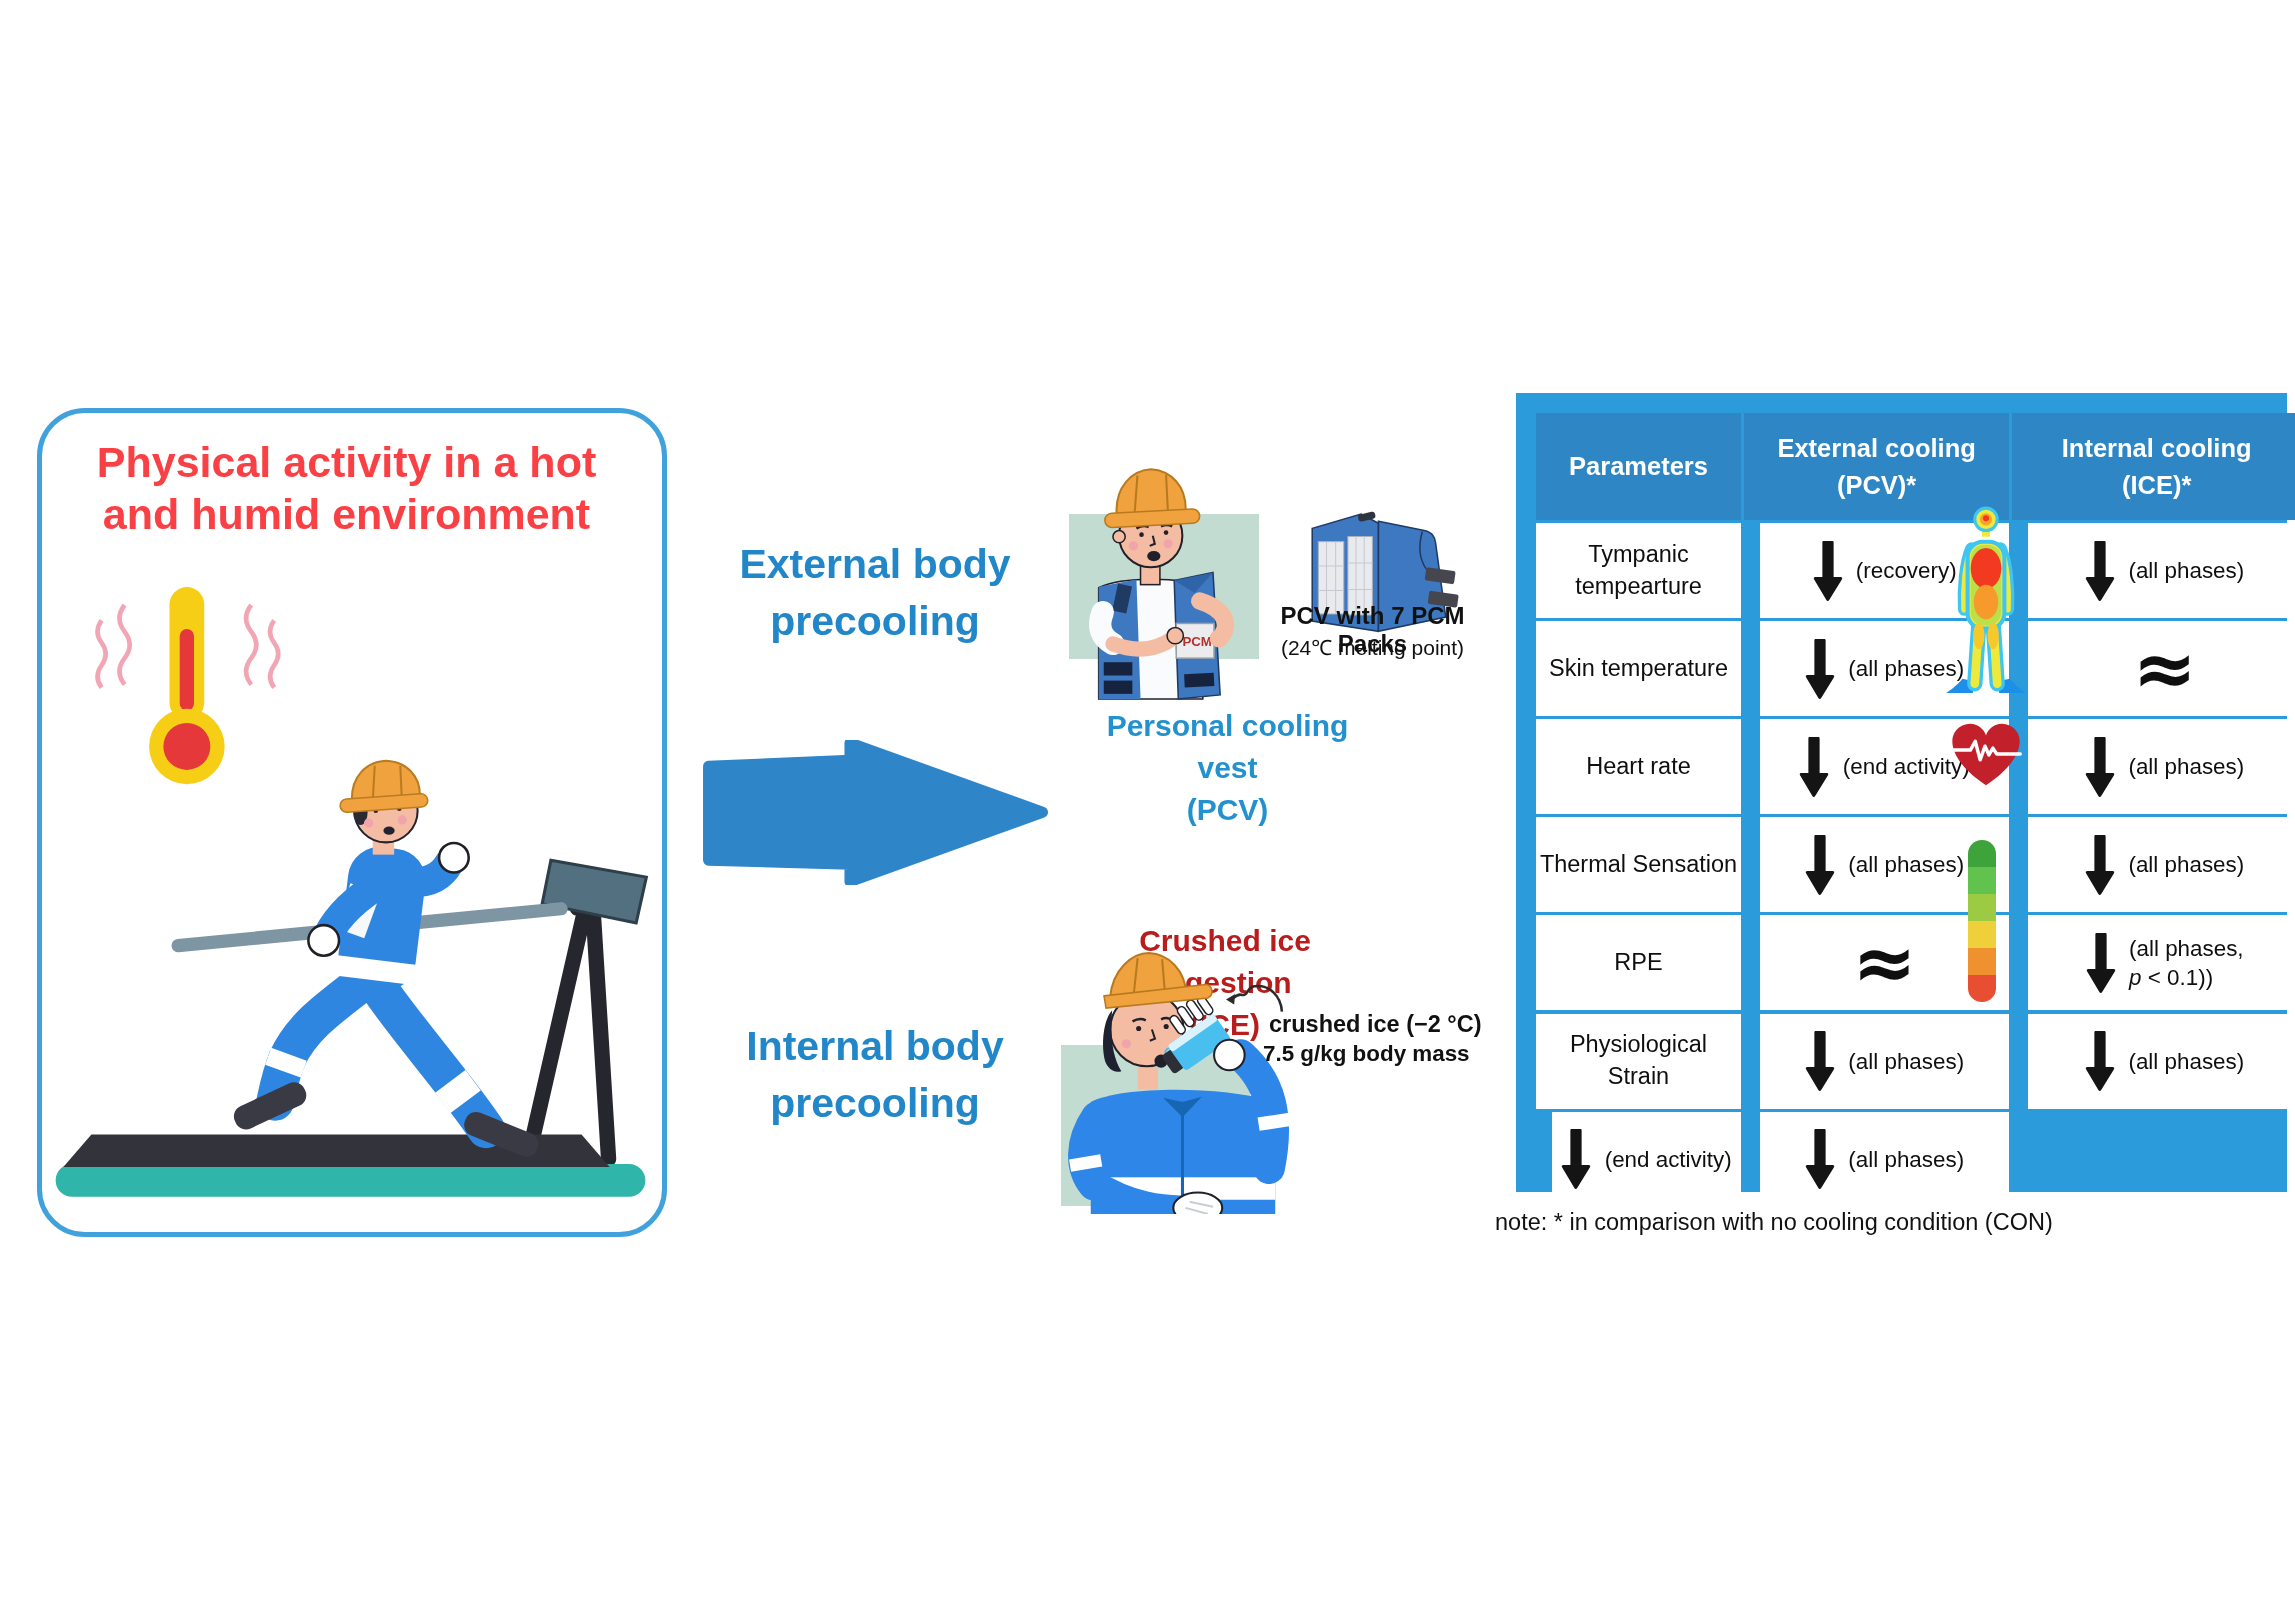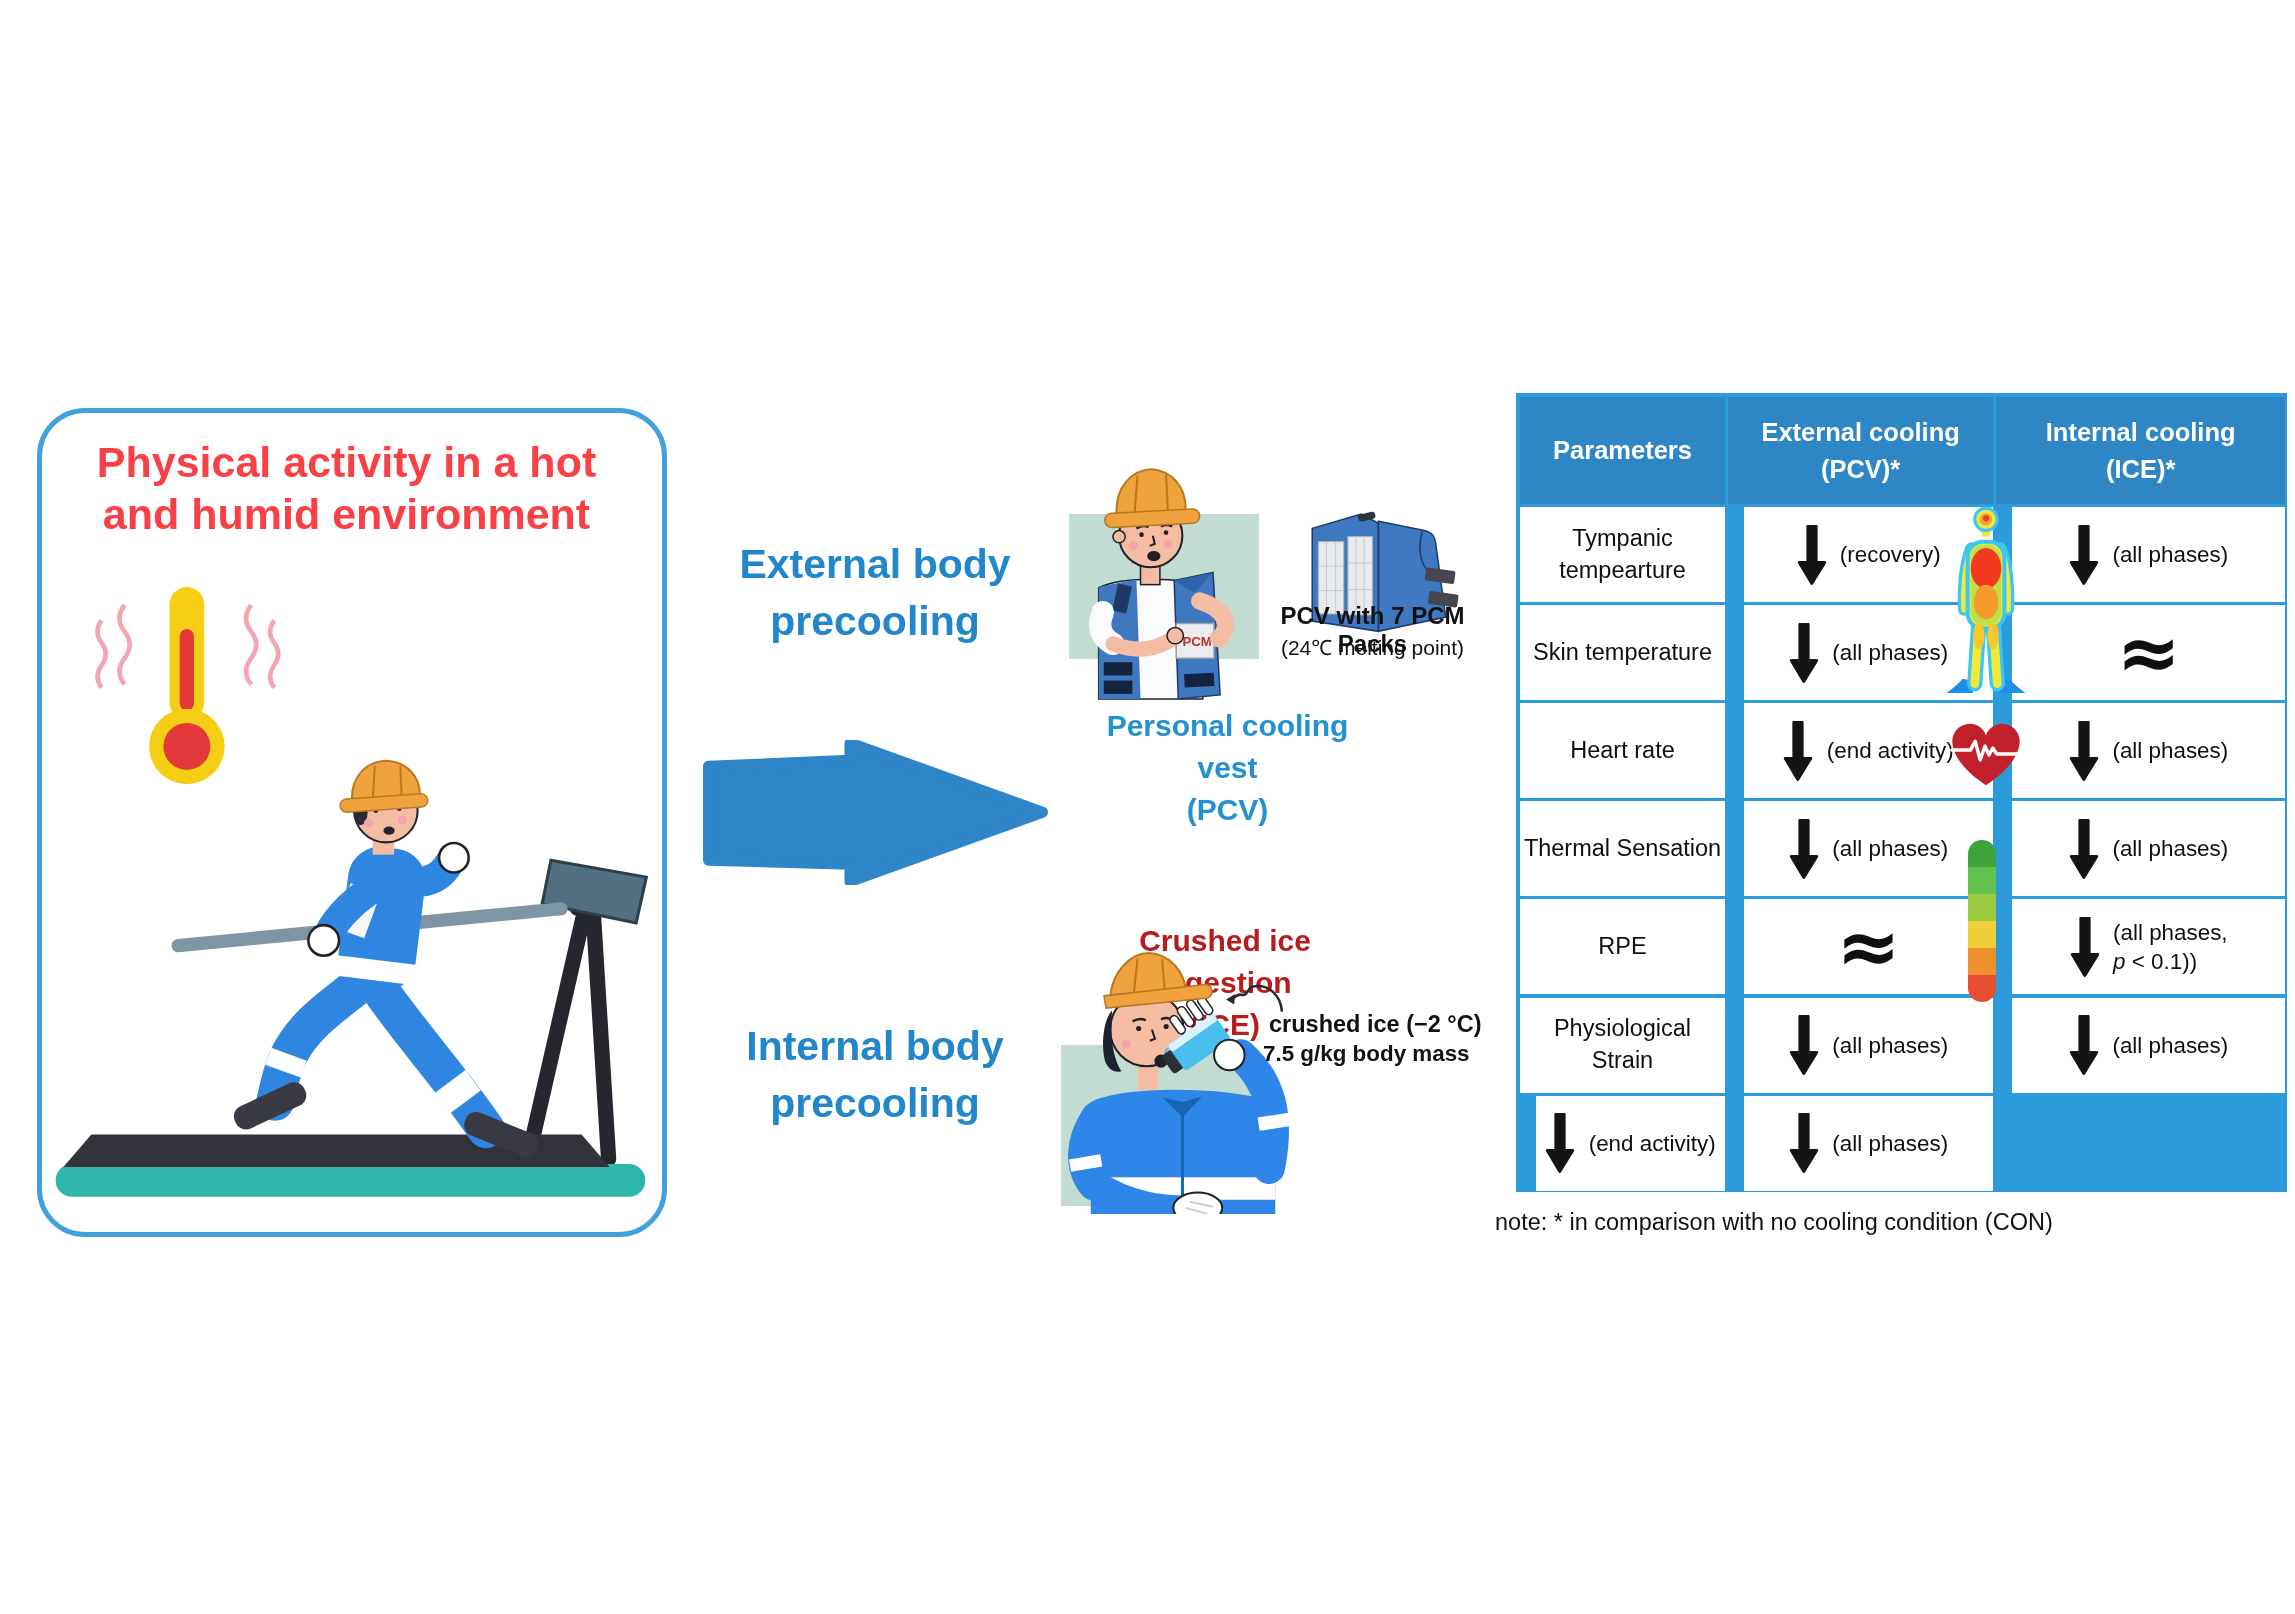--- a/index.html
+++ b/index.html
@@ -25,21 +25,21 @@
   .pack-line1{left:1245px;top:602px;width:255px;font-size:24px;font-weight:bold;color:#111;}
   .pack-line2{left:1245px;top:633px;width:255px;font-size:21px;color:#111;}
   .pcv-caption{left:1087px;top:705px;width:281px;font-size:30px;font-weight:bold;color:#2391CE;line-height:1.4;}
   .ice-caption{left:1082px;top:920px;width:286px;font-size:30px;font-weight:bold;color:#b91c1c;line-height:1.4;}
   .crushed-line1{left:1269px;top:1011px;width:214px;font-size:23.5px;font-weight:bold;color:#111;}
   .crushed-line2{left:1263px;top:1041px;width:214px;font-size:22.4px;font-weight:bold;color:#111;}
 
   
   .ptable{left:1516px;top:393px;width:771px;height:799px;box-sizing:border-box;
           display:grid;grid-template-columns:205px 265px 289px;grid-template-rows:107px repeat(7,95px);
-          gap:3.1px;padding:4px;background:#2B9BDC;}
+          gap:3.1px;padding:20px;background:#2B9BDC;}
   .cell{background:#ffffff;display:flex;align-items:center;justify-content:center;}
   .cell.head{background:#2E86C4;color:#ffffff;font-weight:bold;font-size:25.5px;text-align:center;white-space:pre-line;line-height:1.45;}
   .cell.param{font-size:23.5px;text-align:center;white-space:pre-line;line-height:1.35;color:#0f0f0f;}
   .cell.val{gap:13.3px;margin-left:16px;}
   .dnwrap{display:inline-flex;}
   .dnwrap svg{width:30px;height:62px;}
   .vlabel{font-size:22.4px;color:#0f0f0f;white-space:pre-line;line-height:1.3;}
   .approx{font-size:77px;font-weight:bold;line-height:0.55;color:#0f0f0f;font-family:"DejaVu Sans",sans-serif;}
 
   .note{left:1495px;top:1199px;width:765px;font-size:23.5px;color:#111;margin-top:10px;}

